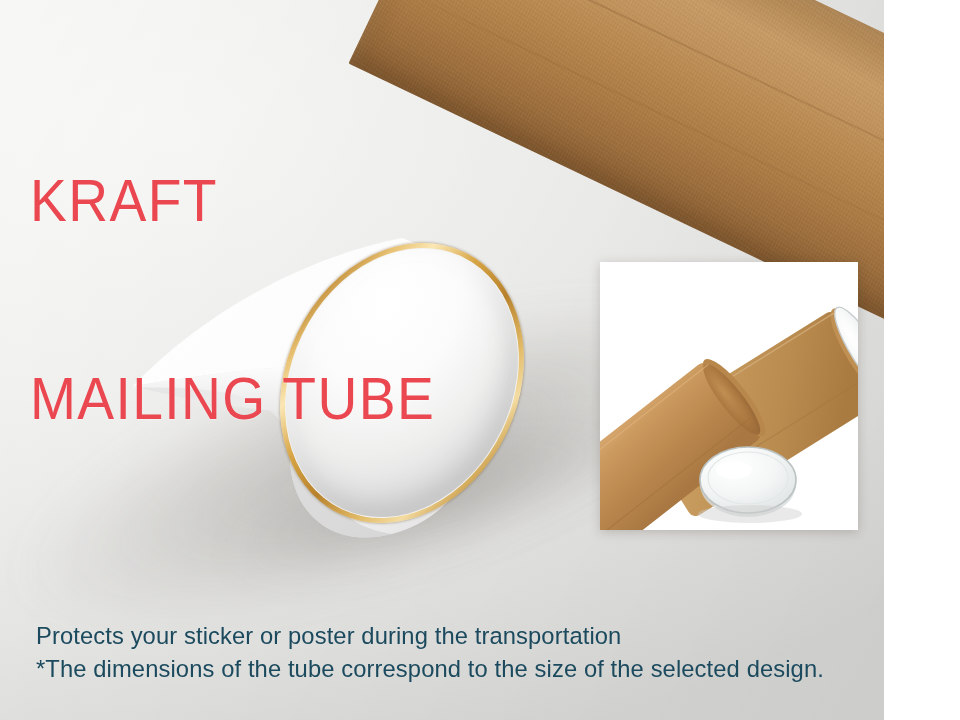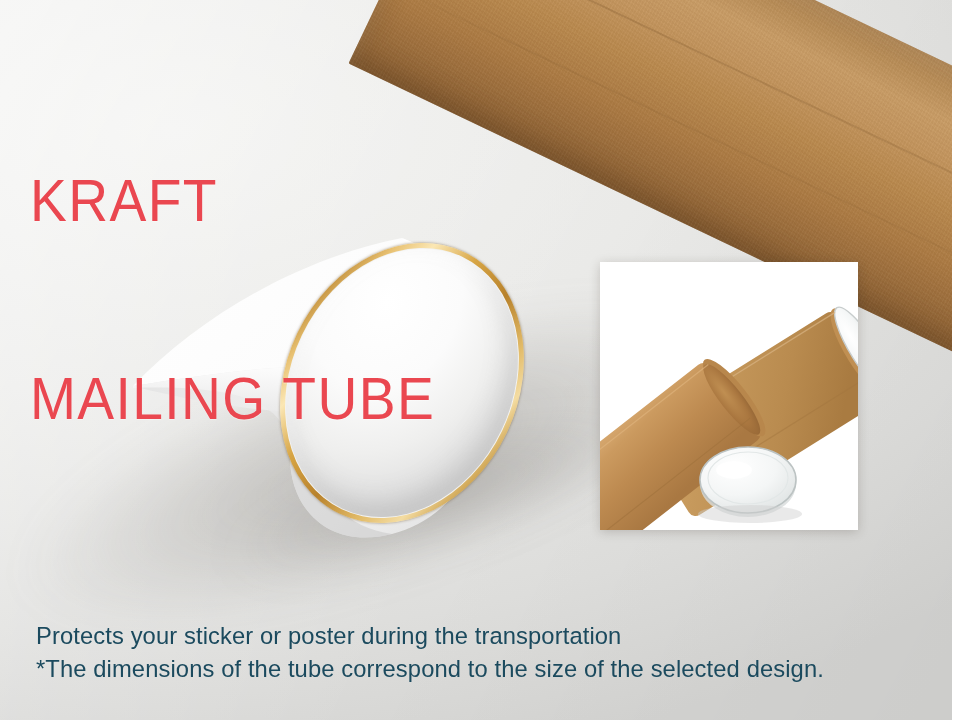--- a/index.html
+++ b/index.html
@@ -3,21 +3,21 @@
 <meta charset="utf-8">
 <title>Kraft Mailing Tube</title>
 <style>
   html, body {
     margin: 0;
     padding: 0;
     background: #ffffff;
   }
   #poster {
     position: relative;
-    width: 952px;
+    width: 884px;
     height: 720px;
     overflow: hidden;
     font-family: "Liberation Sans", sans-serif;
     background: #e9e9e7;
   }
 
   
   .backdrop {
     position: absolute;
     inset: 0;

